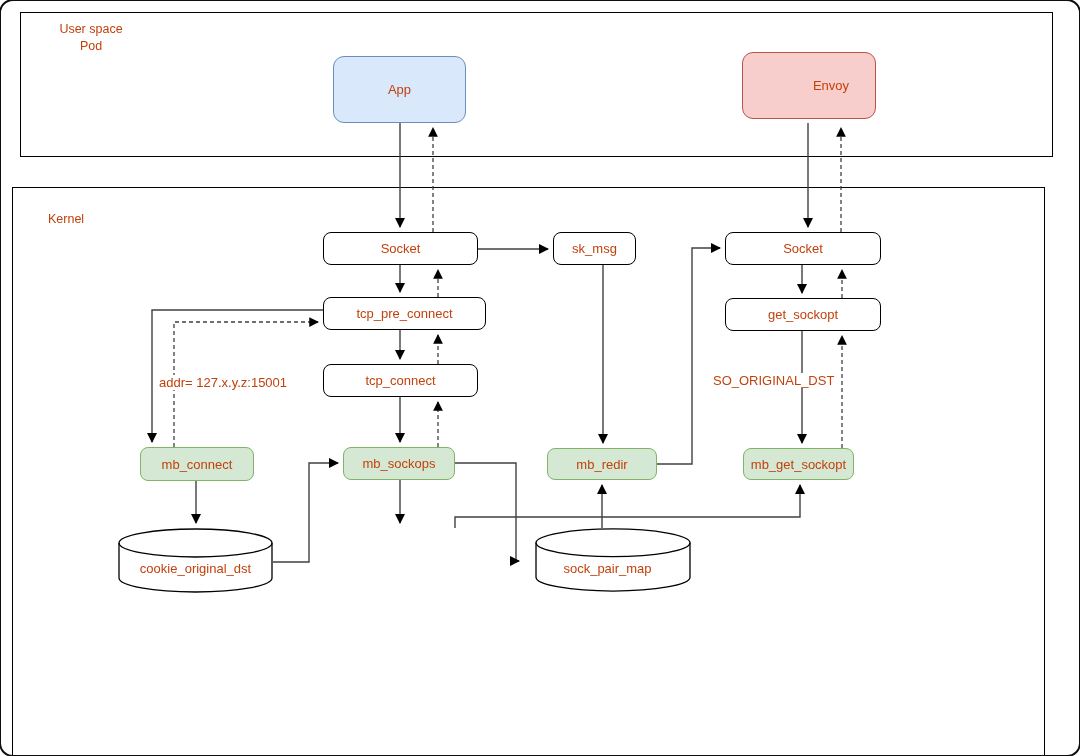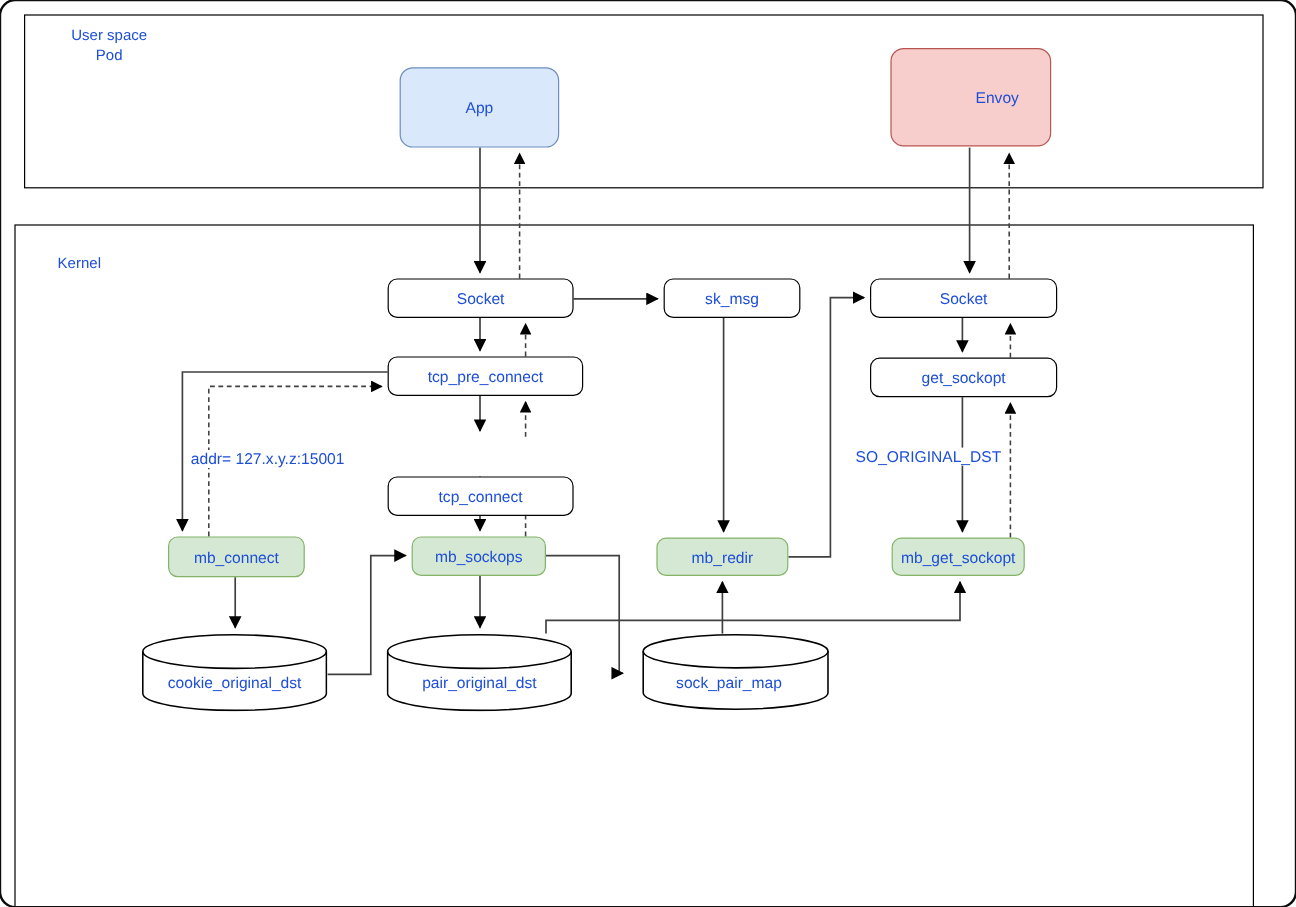--- a/index.html
+++ b/index.html
@@ -1,18 +1,18 @@
 <!DOCTYPE html>
 <html><head>
 <meta charset="utf-8">
 <style>
   html,body { margin:0; padding:0; background:#ffffff; }
   .stage {
     position:relative; width:1080px; height:756px; background:#ffffff;
-    font-family:"Liberation Sans","DejaVu Sans",sans-serif; color:#1d4ed8;
+    font-family:"Liberation Sans","DejaVu Sans",sans-serif; color:#c2410c;
     overflow:hidden;
   }
   .frame {
     position:absolute; inset:-1px; border:2.5px solid #0d0d0d;
     border-radius:14px; pointer-events:none; z-index:10;
   }
   .container {
     position:absolute; background:#ffffff; border:1.5px solid #000;
     box-sizing:border-box; z-index:0;
   }
@@ -30,27 +30,27 @@
     position:absolute; display:flex; align-items:center; justify-content:center;
     font-size:13px; box-sizing:border-box; z-index:2; text-align:center;
     background:#ffffff; border:1px solid #000; border-radius:8px;
   }
   .sq     { border-radius:11px; }
   .blue   { background:#dae8fc; border-color:#6c8ebf; }
   .red    { background:#f8cecc; border-color:#b85450; }
   .green  { background:#d5e8d4; border-color:#82b366; }
 
   .n-app            { left:333px; top:56px;  width:133px; height:67px; }
-  .n-envoy          { left:742px; top:40px;  width:134px; height:82px;padding-left:44px; }
+  .n-envoy          { left:742px; top:52px;  width:134px; height:67px;padding-left:44px; }
   .n-socket-left    { left:323px; top:232px; width:155px; height:33px; }
-  .n-sk-msg         { left:553px; top:232px; width:114px; height:33px; }
+  .n-sk-msg         { left:553px; top:232px; width:83px; height:33px; }
   .n-socket-right   { left:725px; top:232px; width:156px; height:33px; }
   .n-tcp-pre        { left:323px; top:297px; width:163px; height:33px; }
   .n-get-sockopt    { left:725px; top:298px; width:156px; height:33px; }
-  .n-tcp-connect    { left:323px; top:364px; width:155px; height:33px;margin-top:33px; }
+  .n-tcp-connect    { left:323px; top:364px; width:155px; height:33px; }
   .n-mb-connect     { left:140px; top:447px; width:114px; height:34px; }
   .n-mb-sockops     { left:343px; top:447px; width:112px; height:33px; }
   .n-mb-redir       { left:547px; top:448px; width:110px; height:32px; }
   .n-mb-get-sockopt { left:743px; top:448px; width:111px; height:32px;text-align:right; }
 
   .cyl { position:absolute; z-index:2; }
   .c-cookie { left:118px; top:528px; width:155px; height:65px; }
   .c-pair   { left:322px; top:528px; width:155px; height:65px; }
   .c-sock   { left:524px; top:528px; width:156px; height:64px;padding-left:11px; }
   .cyl svg { display:block; width:100%; height:100%; }
@@ -128,27 +128,20 @@
   <div class="node green n-mb-redir">mb_redir</div>
   <div class="node green n-mb-get-sockopt">mb_get_sockopt</div>
 
   <div class="cyl c-cookie">
     <svg viewBox="0 0 155 65" preserveAspectRatio="none">
       <path d="M1,15 A76.5,14 0 0 1 154,15 L154,50 A76.5,14 0 0 1 1,50 Z" fill="#ffffff" stroke="#000" stroke-width="1.3"></path>
       <path d="M1,15 A76.5,14 0 0 0 154,15" fill="none" stroke="#000" stroke-width="1.3"></path>
     </svg>
     <div class="cyl-label">cookie_original_dst</div>
   </div>
-  <div class="cyl c-pair">
-    <svg viewBox="0 0 155 65" preserveAspectRatio="none">
-      <path d="M1,15 A76.5,14 0 0 1 154,15 L154,50 A76.5,14 0 0 1 1,50 Z" fill="#ffffff" stroke="#000" stroke-width="1.3"></path>
-      <path d="M1,15 A76.5,14 0 0 0 154,15" fill="none" stroke="#000" stroke-width="1.3"></path>
-    </svg>
-    <div class="cyl-label">pair_original_dst</div>
-  </div>
   <div class="cyl c-sock">
     <svg viewBox="0 0 155 65" preserveAspectRatio="none">
       <path d="M1,15 A76.5,14 0 0 1 154,15 L154,50 A76.5,14 0 0 1 1,50 Z" fill="#ffffff" stroke="#000" stroke-width="1.3"></path>
       <path d="M1,15 A76.5,14 0 0 0 154,15" fill="none" stroke="#000" stroke-width="1.3"></path>
     </svg>
     <div class="cyl-label">sock_pair_map</div>
   </div>
 
   <div class="edge-label l-addr">addr= 127.x.y.z:15001</div>
   <div class="edge-label l-so">SO_ORIGINAL_DST</div>

